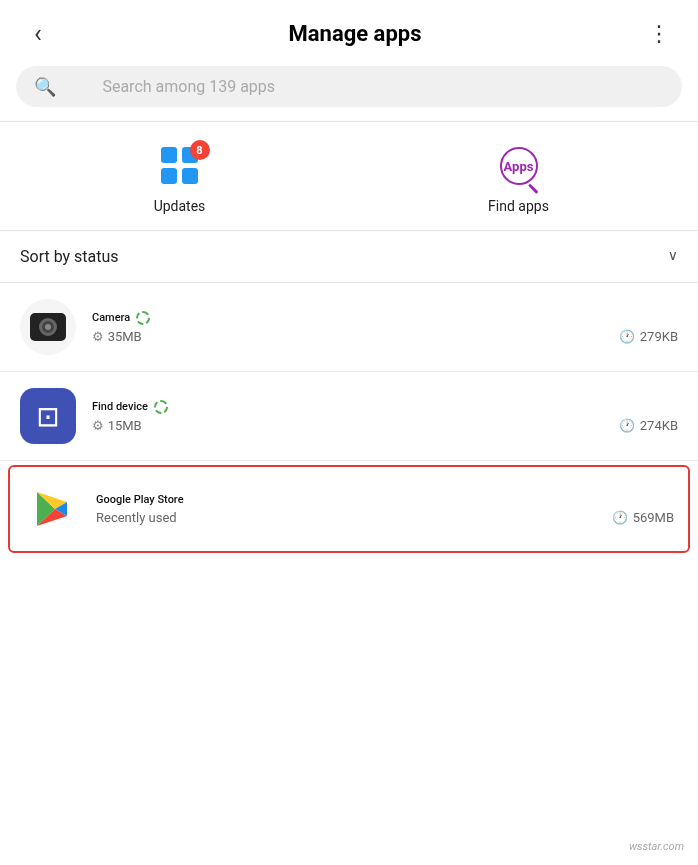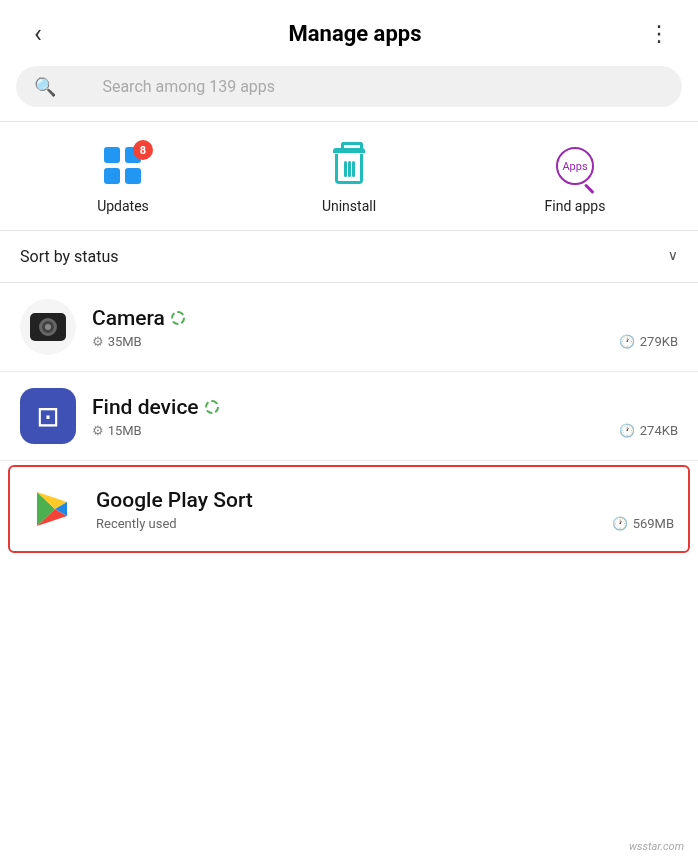--- a/index.html
+++ b/index.html
@@ -347,21 +347,21 @@
     .app-info {
       flex: 1;
     }
     .app-name-row {
       display: flex;
       align-items: center;
       gap: 6px;
       margin-bottom: 4px;
     }
     .app-name {
-      font-size: 21px;
+      font-size: 11px;
       font-weight: 500;
       color: #111;
     }
     .dot-ring {
       width: 14px;
       height: 14px;
       border: 2px dashed #4caf50;
       border-radius: 50%;
     }
 
@@ -428,39 +428,26 @@
         <div class="sq tl"></div>
         <div class="sq tr"></div>
         <div class="sq bl"></div>
         <div class="sq br"></div>
       </div>
       <span class="badge">8</span>
     </div>
     <span class="action-label">Updates</span>
   </div>
 
-  <div class="action-item">
-    <div class="action-icon-wrap">
-      <div class="trash-icon">
-        <div class="trash-lid"></div>
-        <div class="trash-body">
-          <div class="trash-line"></div>
-          <div class="trash-line"></div>
-          <div class="trash-line"></div>
-        </div>
-      </div>
-    </div>
-    <span class="action-label">Uninstall</span>
-  </div>
 
   <div class="action-item">
     <div class="action-icon-wrap">
       <div class="find-apps-icon">
         <div class="find-apps-circle">
-          <span style="font-size:11px;color:#9c27b0;font-weight:400;">Apps</span>
+          <span style="font-size:13px;color:#9c27b0;font-weight:700;">Apps</span>
         </div>
         <div class="find-apps-handle"></div>
       </div>
     </div>
     <span class="action-label">Find apps</span>
   </div>
 
 
 </div>
 
@@ -528,21 +515,21 @@
       <svg class="play-svg" viewBox="0 0 42 42">
 
         <polygon points="6,4 6,38 24,21" fill="#4caf50"></polygon>
         <polygon points="6,4 24,21 36,14" fill="#ffca28"></polygon>
         <polygon points="6,38 24,21 36,28" fill="#f44336"></polygon>
         <polygon points="36,14 24,21 36,28" fill="#1e88e5"></polygon>
       </svg>
     </div>
     <div class="app-info">
       <div class="app-name-row">
-        <span class="app-name">Google Play Sort</span>
+        <span class="app-name">Google Play Store</span>
       </div>
       <div class="app-meta-row">
         <span class="app-meta-left">Recently used</span>
         <span class="app-meta-right">
           <span class="meta-icon">🕐</span>
           <span>569MB</span>
         </span>
       </div>
     </div>
   </div>

